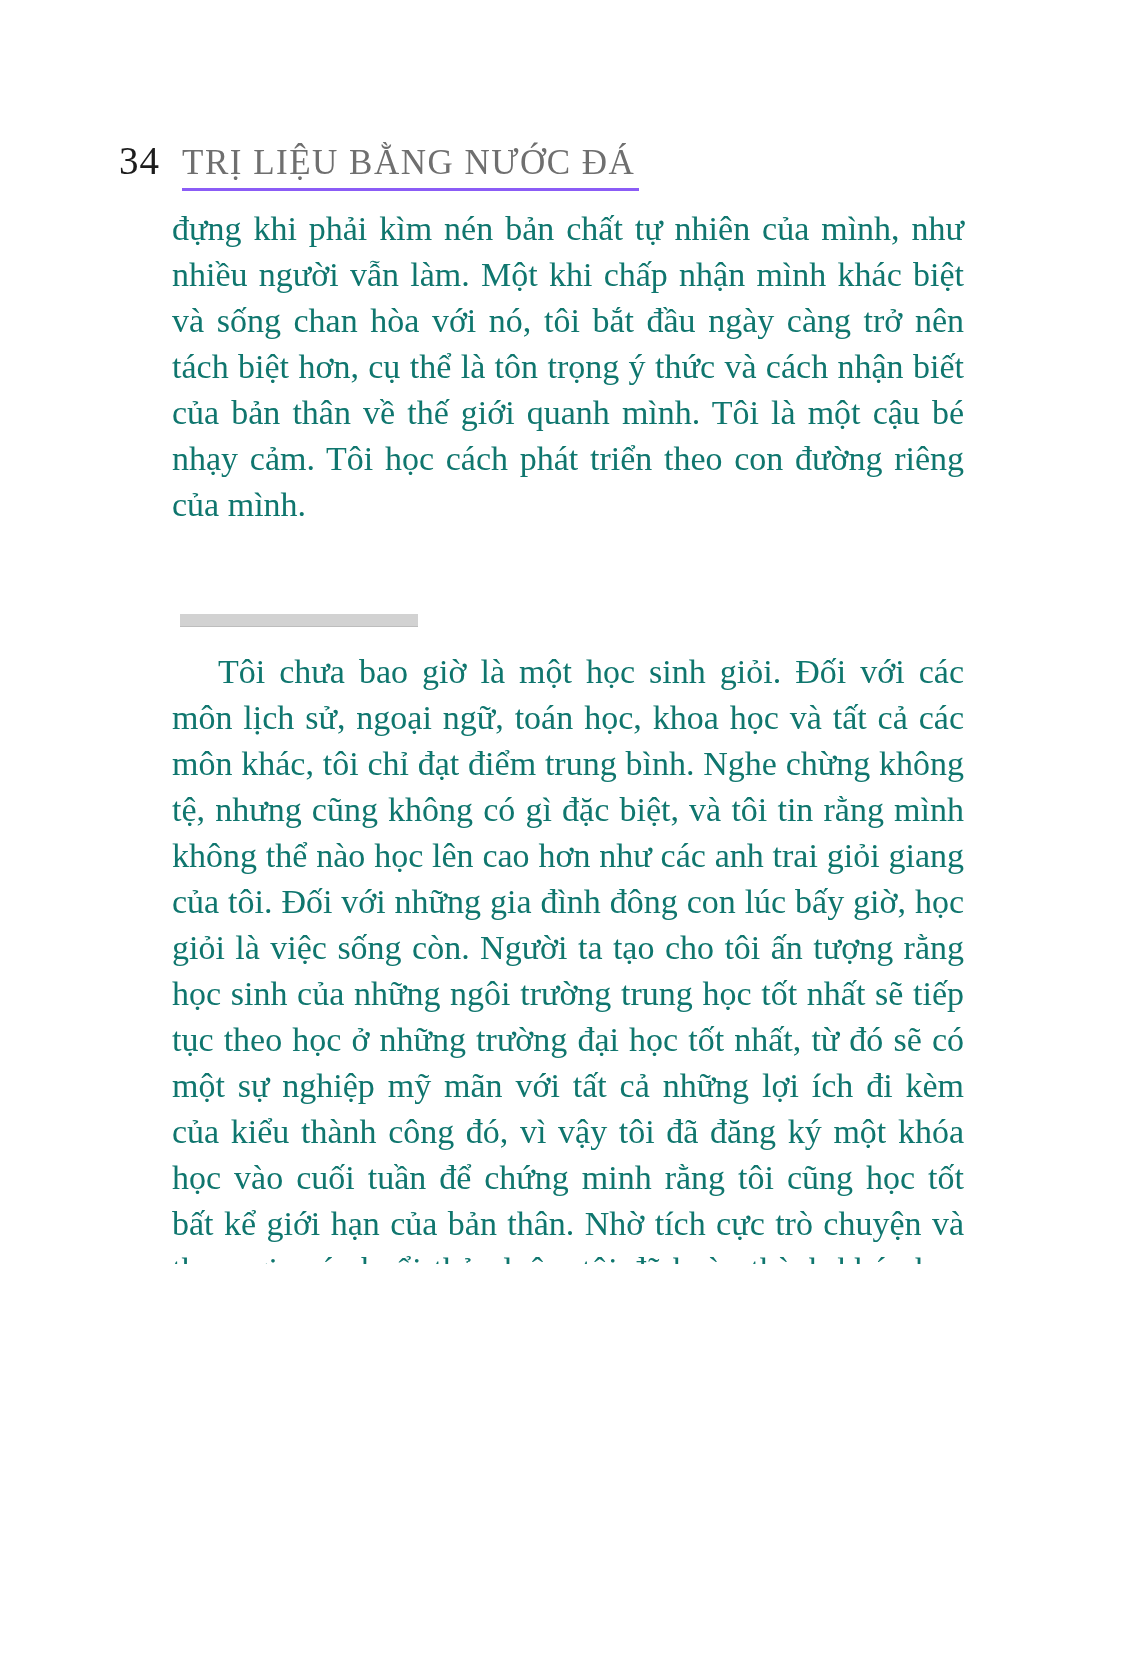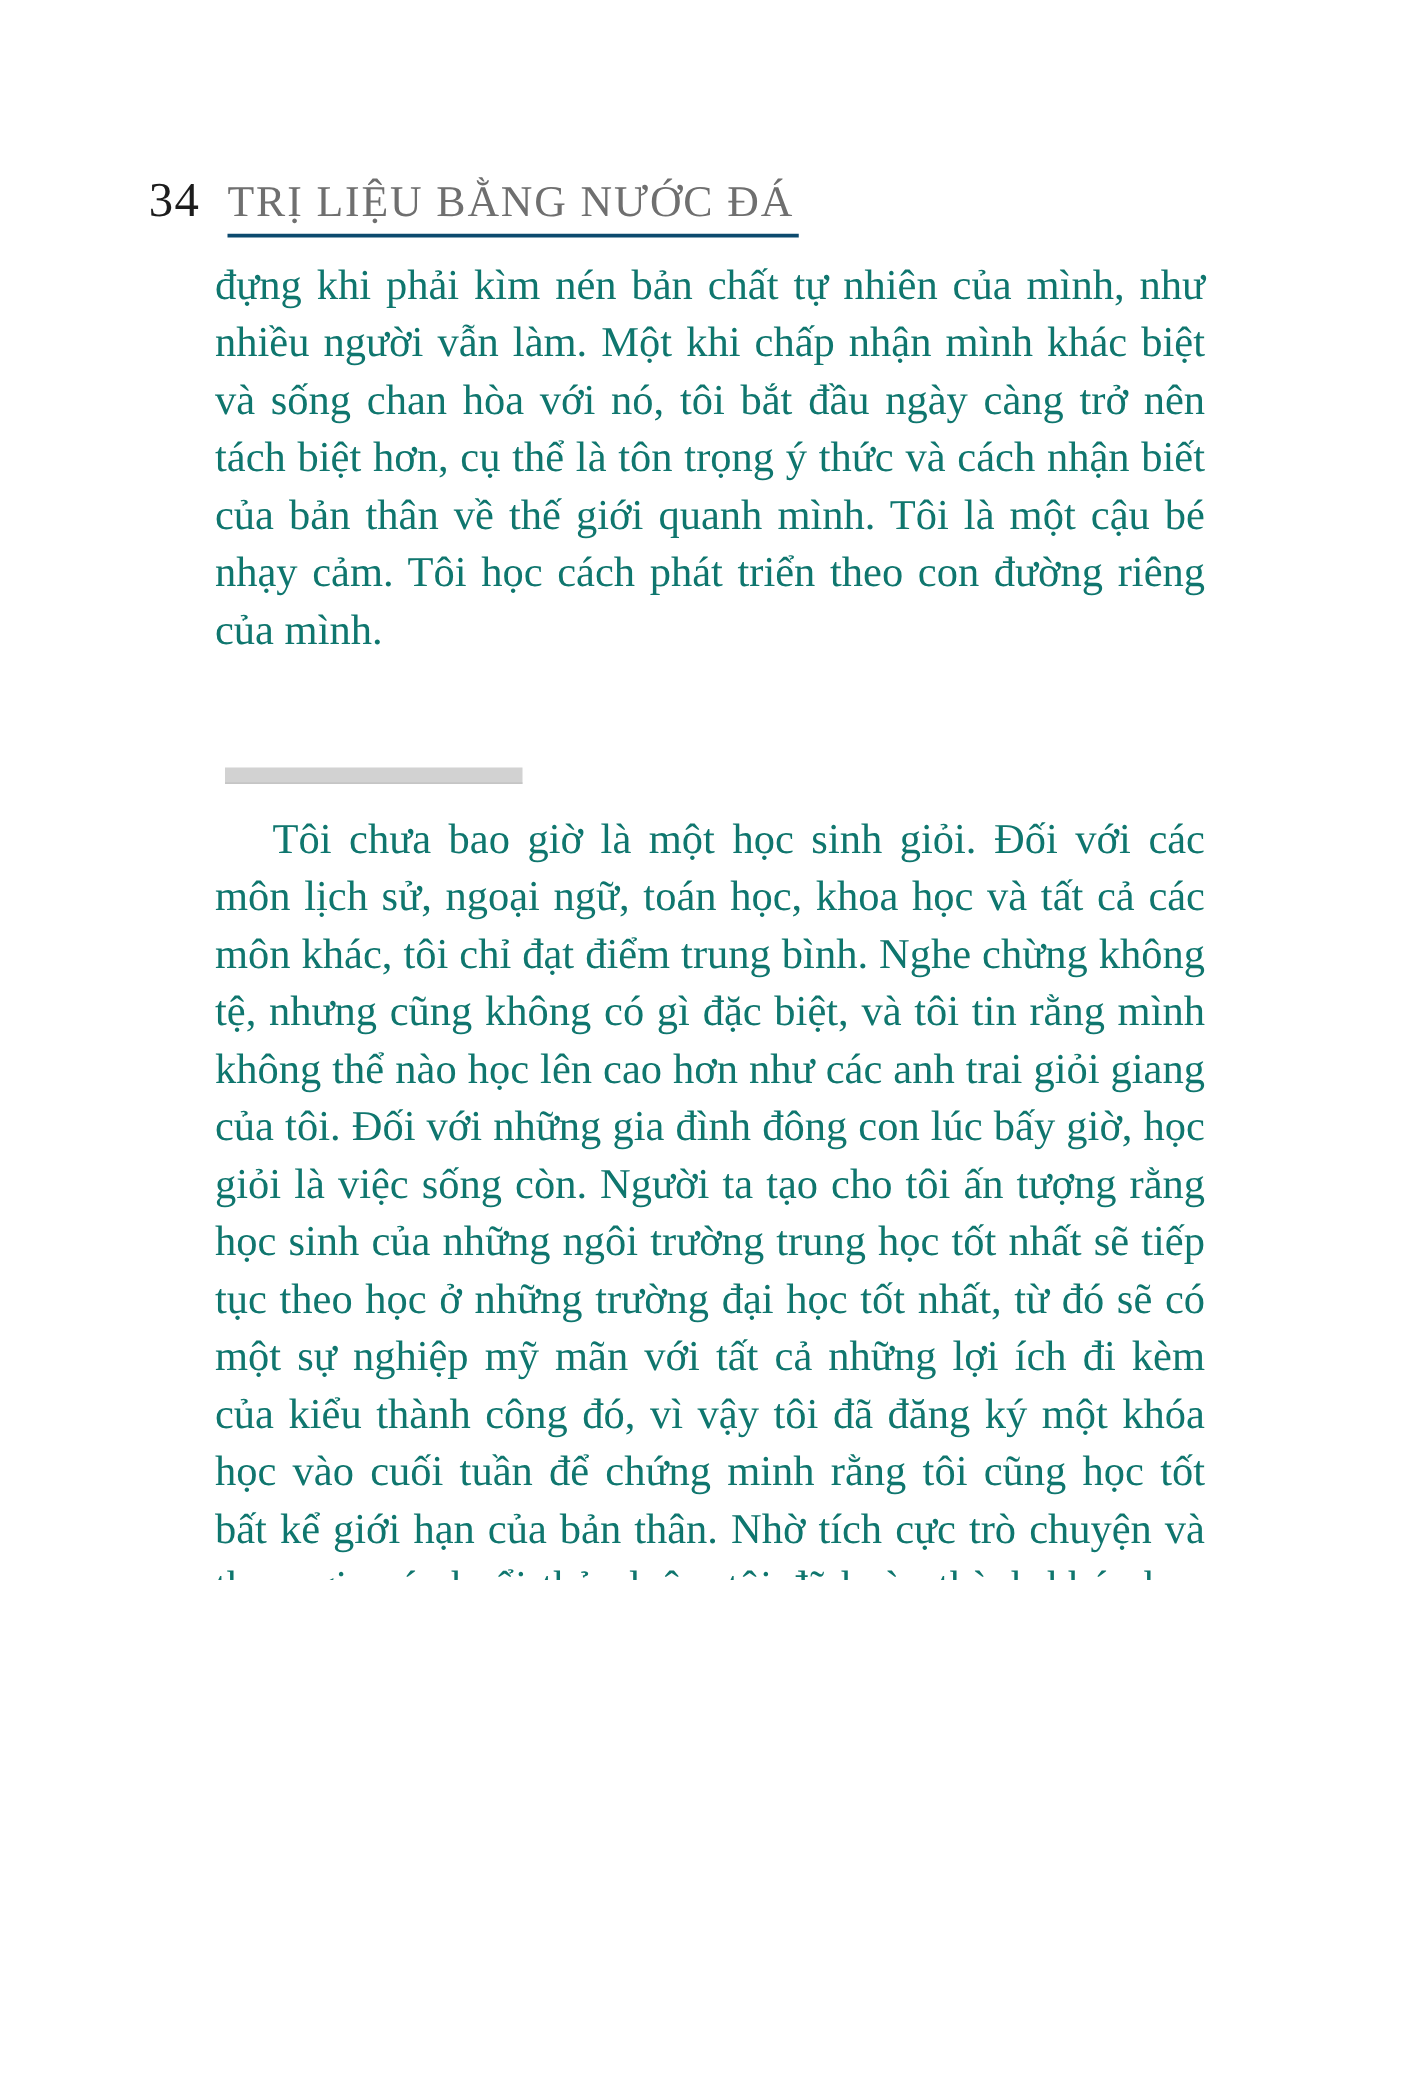--- a/index.html
+++ b/index.html
@@ -26,21 +26,21 @@
     font-size: 39px;
     color: #1c1c1c;
     letter-spacing: 1px;
   }
   .running-title {
     display: inline-block;
     margin-left: 22px;
     font-size: 35px;
     color: #6f6f6f;
     letter-spacing: 1.5px;
-    border-bottom: 3px solid #0c4a6e;
+    border-bottom: 3px solid #8b5cf6;
     padding-bottom: 5px;
     padding-right: 4px;
     white-space: nowrap;
   }
   .content {
     position: absolute;
     left: 172px;
     top: 206px;
     width: 792px;
   }

